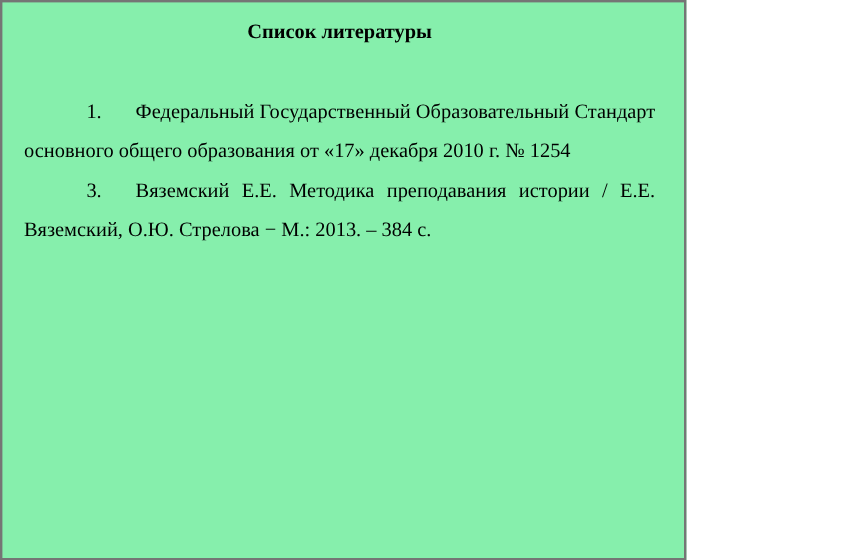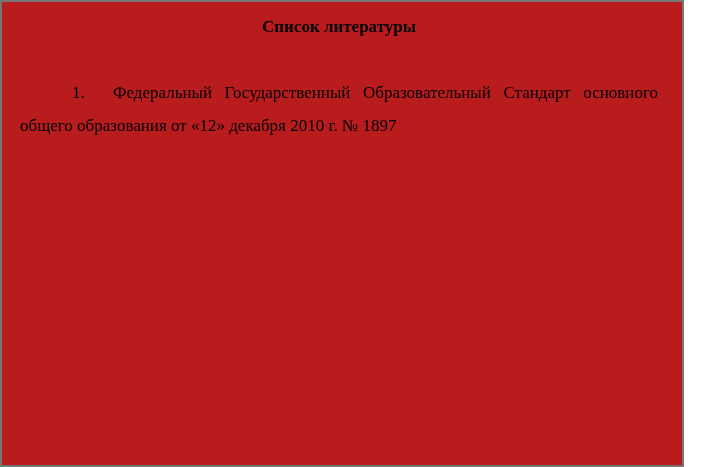--- a/index.html
+++ b/index.html
@@ -2,25 +2,25 @@
 <html><head>
 <meta charset="utf-8">
 <style>
   html, body {
     margin: 0;
     padding: 0;
     background: #ffffff;
   }
   .page {
     position: relative;
-    width: 684px;
+    width: 572px;
     height: 467px;
     box-sizing: border-box;
     border: 2px solid #757575;
-    background: #b91c1c;
+    background: #86efac;
     overflow: hidden;
     font-family: "Liberation Serif", "DejaVu Serif", serif;
     color: #000000;
   }
   .doc {
     box-sizing: border-box;
     width: 100%;
     height: 100%;
     padding: 8px 24px 0 18px;
     font-size: 17px;
@@ -46,20 +46,21 @@
   }
 </style>
 </head>
 <body>
 
 <div class="page">
   <div class="doc">
 
     <h1 class="doc-title">Список литературы</h1>
 
-    <p class="ref-item"><span class="ref-num">1.</span><span>Федеральный Государственный Образовательный Стандарт основного общего образования от «12» декабря 2010 г. № 1897</span></p>
+    <p class="ref-item"><span class="ref-num">1.</span><span>Федеральный Государственный Образовательный Стандарт основного общего образования от «17» декабря 2010 г. № 1254</span></p>
 
 
+    <p class="ref-item"><span class="ref-num">3.</span><span>Вяземский Е.Е. Методика преподавания истории / Е.Е. Вяземский, О.Ю. Стрелова − М.: 2013. – 384 с.</span></p>
 
 
 
   </div>
 </div>
 
 </body></html>

